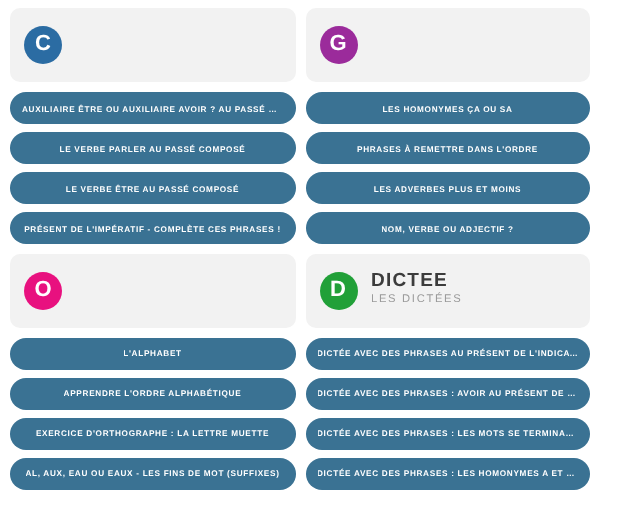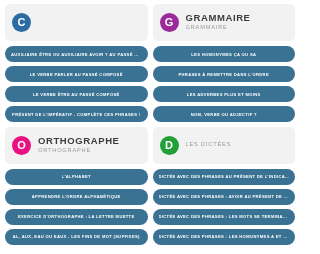--- a/index.html
+++ b/index.html
@@ -125,48 +125,40 @@
         </button>
       <button class="pill">
           <span>PRÉSENT DE L'IMPÉRATIF - COMPLÈTE CES PHRASES !</span>
         </button>
     </div>
   </div>
 
   <div class="section">
     <div class="card-header">
       <div class="badge badge-grammaire">G</div>
-      <div class="head-text">
-        <div class="head-title">GRAMMAIRE</div>
-        <div class="head-sub">GRAMMAIRE</div>
-      </div>
     </div>
     <div class="btn-list">
       <button class="pill">
           <span>LES HOMONYMES ÇA OU SA</span>
         </button>
       <button class="pill">
           <span>PHRASES À REMETTRE DANS L'ORDRE</span>
         </button>
       <button class="pill">
           <span>LES ADVERBES PLUS ET MOINS</span>
         </button>
       <button class="pill">
           <span>NOM, VERBE OU ADJECTIF ?</span>
         </button>
     </div>
   </div>
 
   <div class="section">
     <div class="card-header">
       <div class="badge badge-orthographe">O</div>
-      <div class="head-text">
-        <div class="head-title">ORTHOGRAPHE</div>
-        <div class="head-sub">ORTHOGRAPHE</div>
-      </div>
     </div>
     <div class="btn-list">
       <button class="pill">
           <span>L'ALPHABET</span>
         </button>
       <button class="pill">
           <span>APPRENDRE L'ORDRE ALPHABÉTIQUE</span>
         </button>
       <button class="pill">
           <span>EXERCICE D'ORTHOGRAPHE : LA LETTRE MUETTE</span>
@@ -174,20 +166,21 @@
       <button class="pill">
           <span>AL, AUX, EAU OU EAUX - LES FINS DE MOT (SUFFIXES)</span>
         </button>
     </div>
   </div>
 
   <div class="section">
     <div class="card-header">
       <div class="badge badge-dictee">D</div>
       <div class="head-text">
+        <div class="head-title">DICTÉE</div>
         <div class="head-sub">LES DICTÉES</div>
       </div>
     </div>
     <div class="btn-list">
       <button class="pill">
           <span>DICTÉE AVEC DES PHRASES AU PRÉSENT DE L'INDICATIF</span>
         </button>
       <button class="pill">
           <span>DICTÉE AVEC DES PHRASES : AVOIR AU PRÉSENT DE L'INDIC…</span>
         </button>

